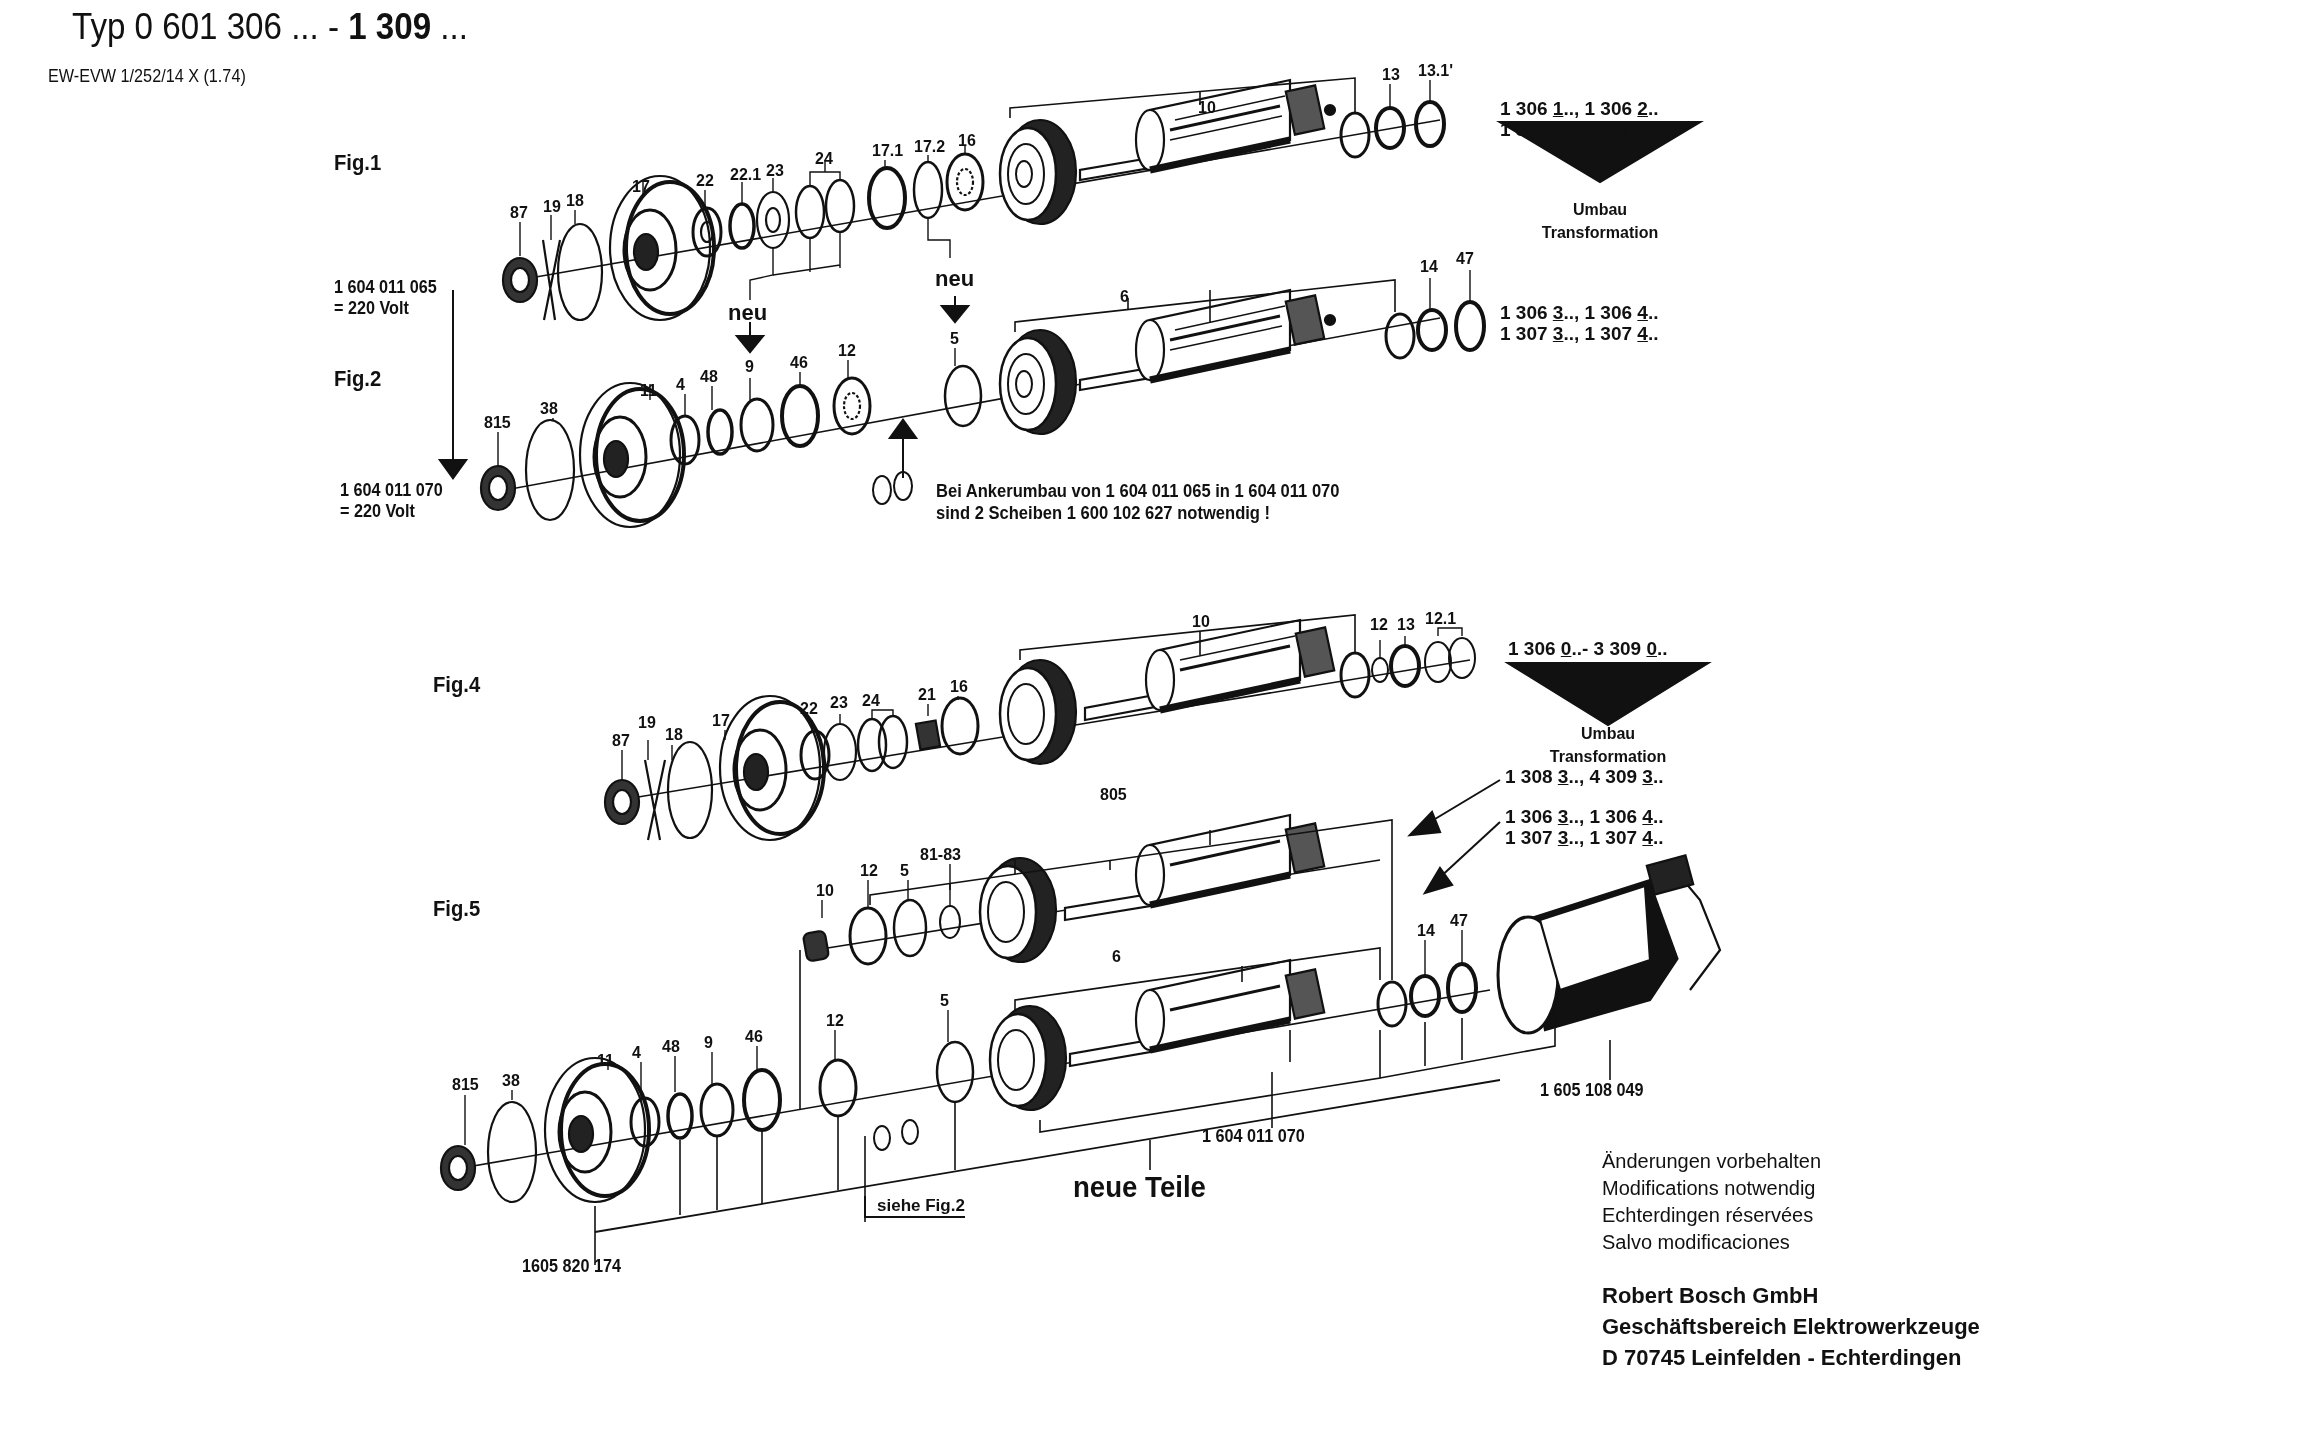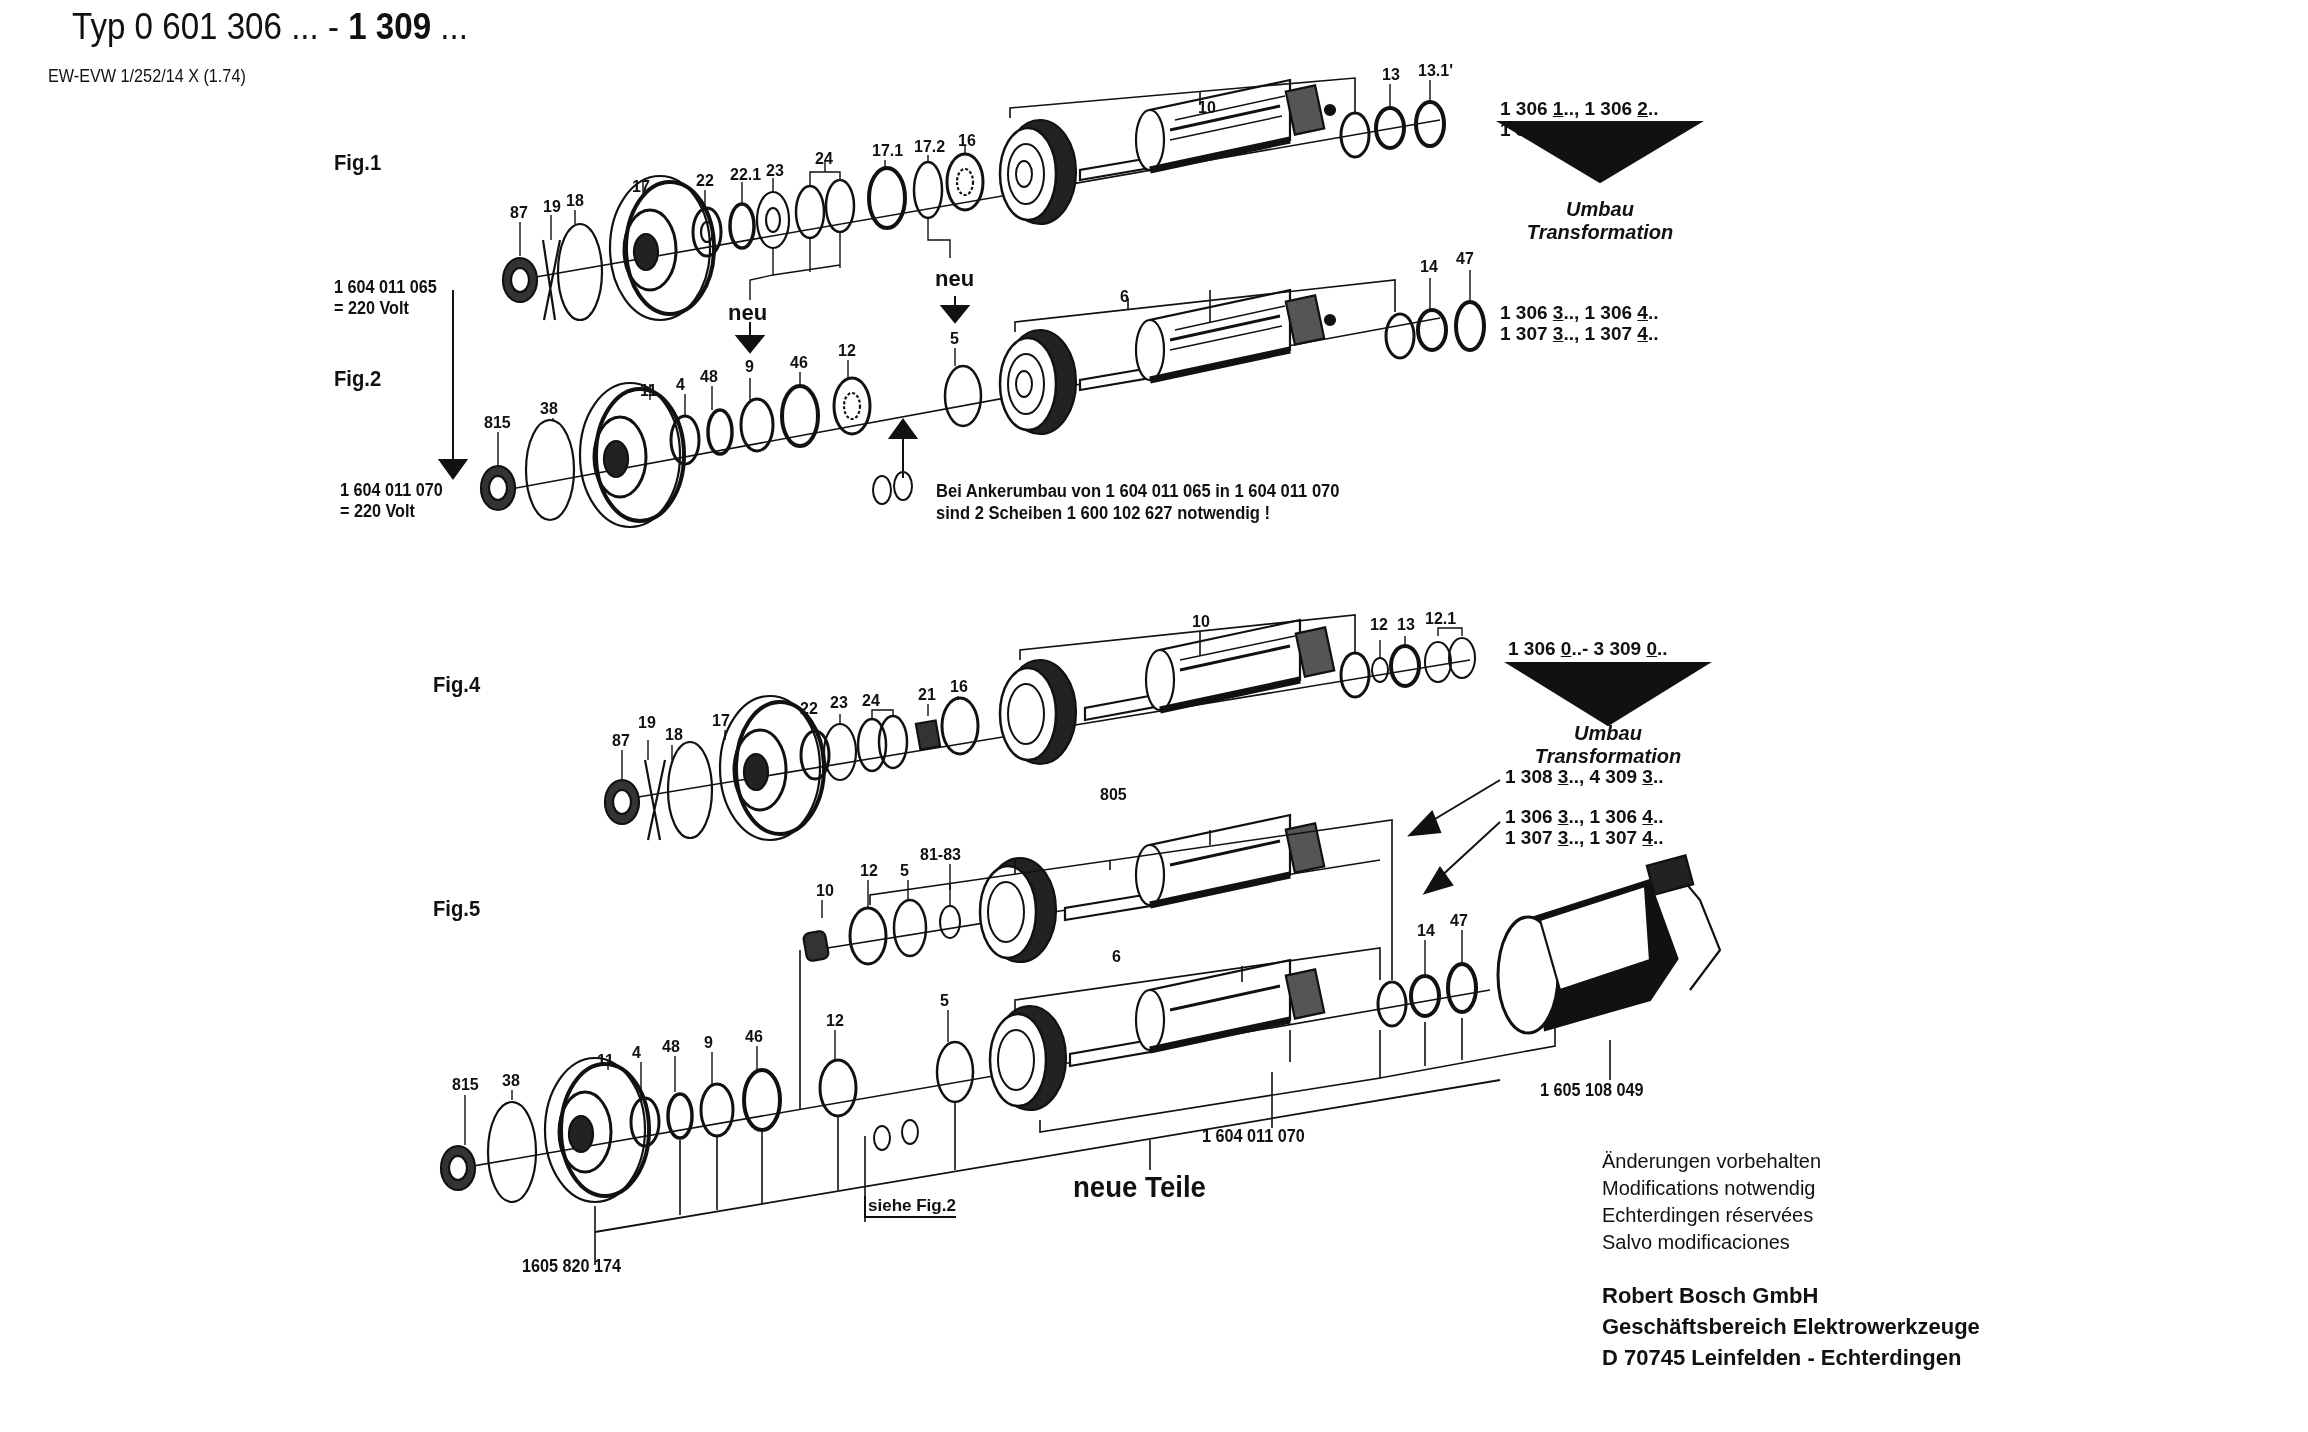--- a/index.html
+++ b/index.html
@@ -6,24 +6,24 @@
   body{width:2308px;height:1432px;position:relative;overflow:hidden;font-family:"Liberation Sans",sans-serif;color:#111;}
   .abs{position:absolute;white-space:nowrap;}
   .title{left:72px;top:6px;font-size:36px;font-family:"Liberation Sans",sans-serif;letter-spacing:0px;transform:scaleX(0.92);transform-origin:left top;}
   .title .b{font-weight:bold;}
   .docref{left:48px;top:66px;font-size:18px;transform:scaleX(0.9);transform-origin:left top;}
   .fig{font-size:22px;font-weight:bold;transform:scaleX(0.92);transform-origin:left top;}
   .pn{font-size:18px;font-weight:bold;line-height:21px;transform:scaleX(0.9);transform-origin:left top;}
   .note{font-size:18px;font-weight:bold;line-height:22px;transform:scaleX(0.92);transform-origin:left top;}
   .serial{font-size:19px;font-weight:bold;line-height:21px;text-align:center;}
   .serial u{text-decoration:underline;}
-  .umbau{font-size:20px;font-weight:bold;line-height:23px;text-align:center;font-style:italic;}
+  .umbau{font-size:16px;font-weight:bold;line-height:23px;text-align:center;}
   .neu{font-size:22px;font-weight:bold;}
   .neue-teile{font-size:30px;font-weight:bold;transform:scaleX(0.92);transform-origin:left top;}
-  .siehe{font-size:17px;font-weight:bold;border-bottom:2px solid #111;border-left:2px solid #111;padding-left:2px;}
+  .siehe{font-size:17px;font-weight:bold;border-bottom:2px solid #111;border-left:2px solid #111;padding-left:11px;}
   .footer-small{font-size:20px;line-height:27px;}
   .footer-big{font-size:22px;font-weight:bold;line-height:31px;}
   svg#drawing{position:absolute;left:0;top:0;}
   .lbl{font-family:"Liberation Sans",sans-serif;font-size:16px;font-weight:bold;fill:#111;}
 </style>
 </head>
 <body>
 
 <div class="abs title">
   <span>Typ 0 601 306</span>

